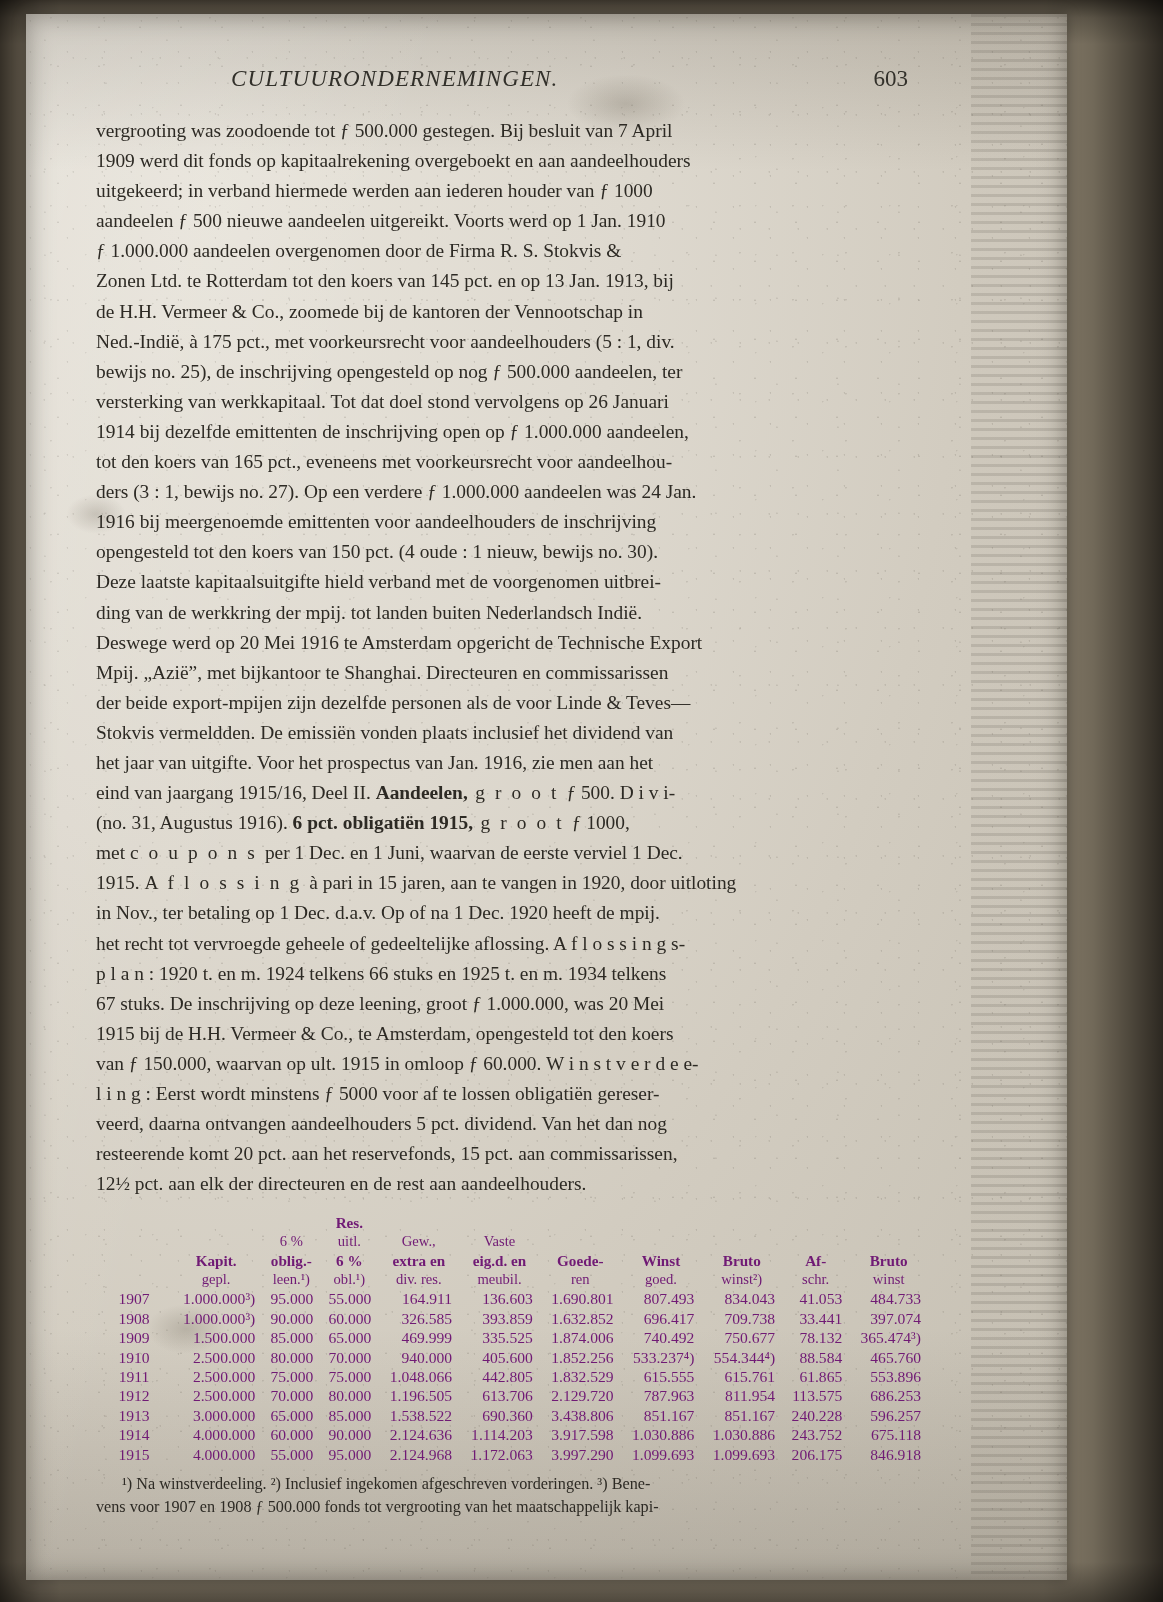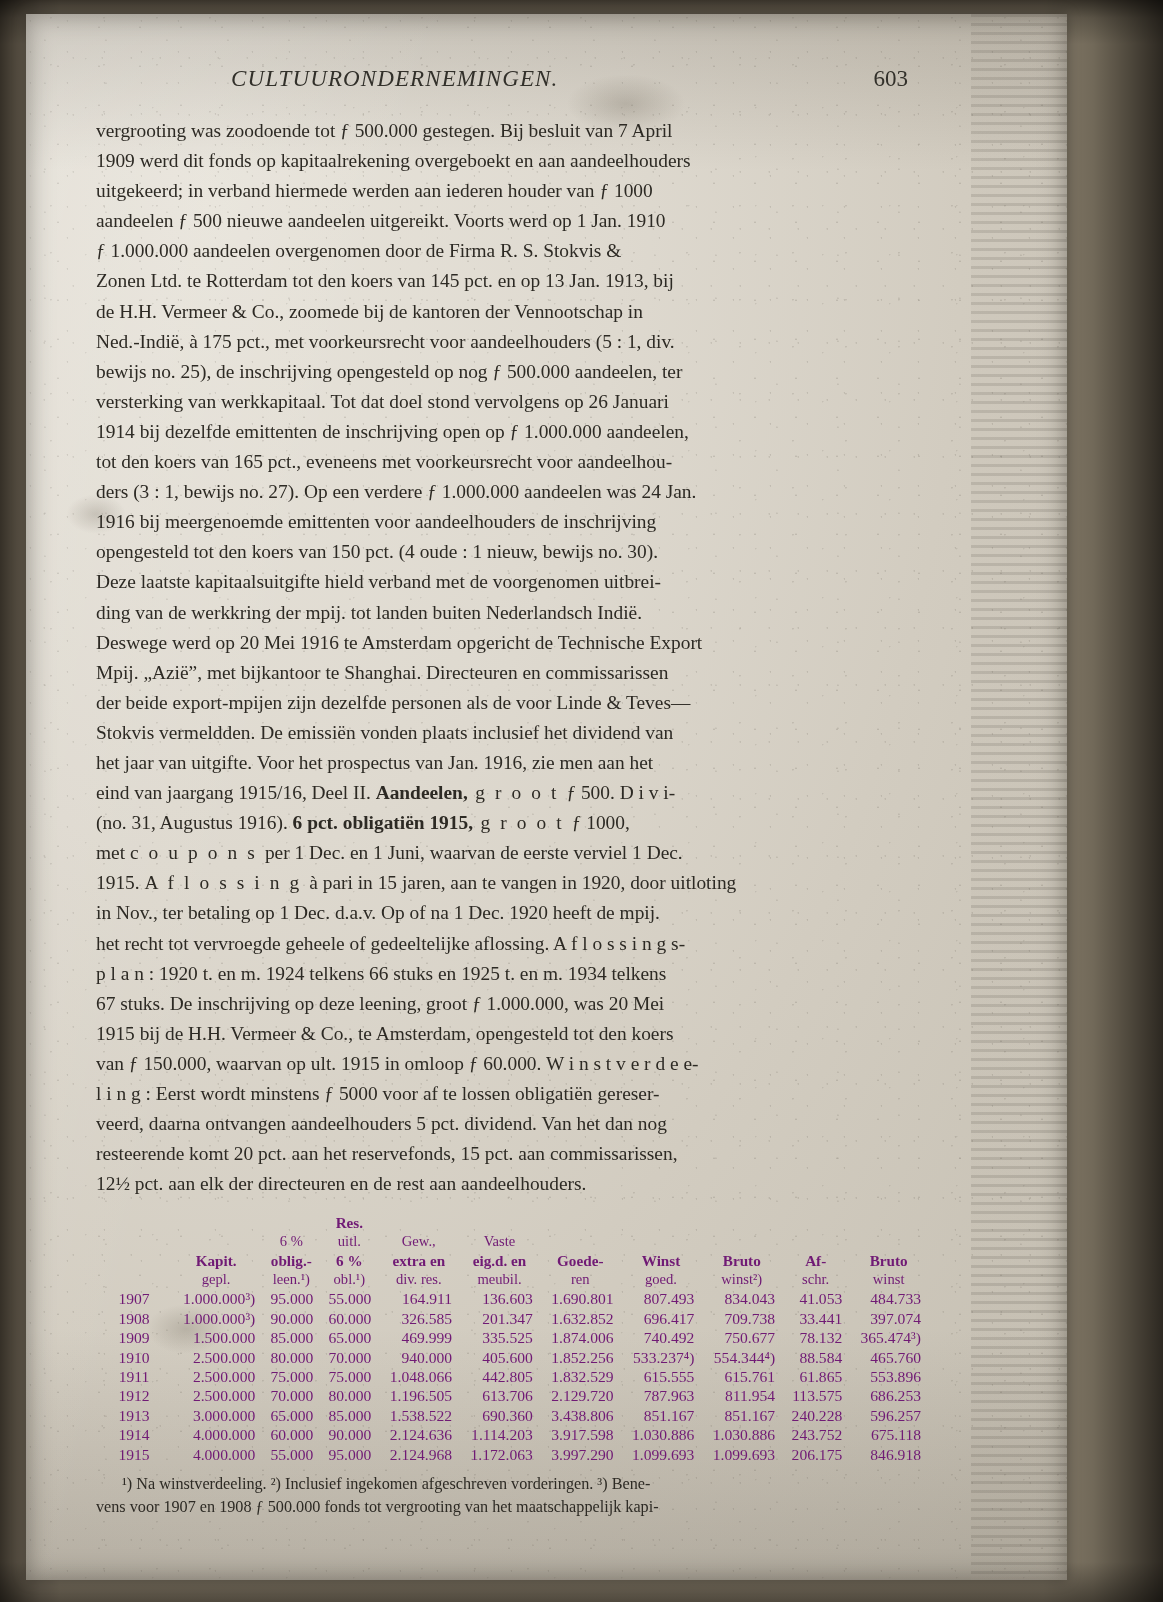--- a/index.html
+++ b/index.html
@@ -288,21 +288,21 @@
           <td>834.043</td>
           <td>41.053</td>
           <td>484.733</td>
         </tr>
         <tr>
           <td class="year">1908</td>
           <td>1.000.000³)</td>
           <td>90.000</td>
           <td>60.000</td>
           <td>326.585</td>
-          <td>201.347</td>
+          <td>393.859</td>
           <td>1.632.852</td>
           <td>696.417</td>
           <td>709.738</td>
           <td>33.441</td>
           <td>397.074</td>
         </tr>
         <tr>
           <td class="year">1909</td>
           <td>1.500.000</td>
           <td>85.000</td>

